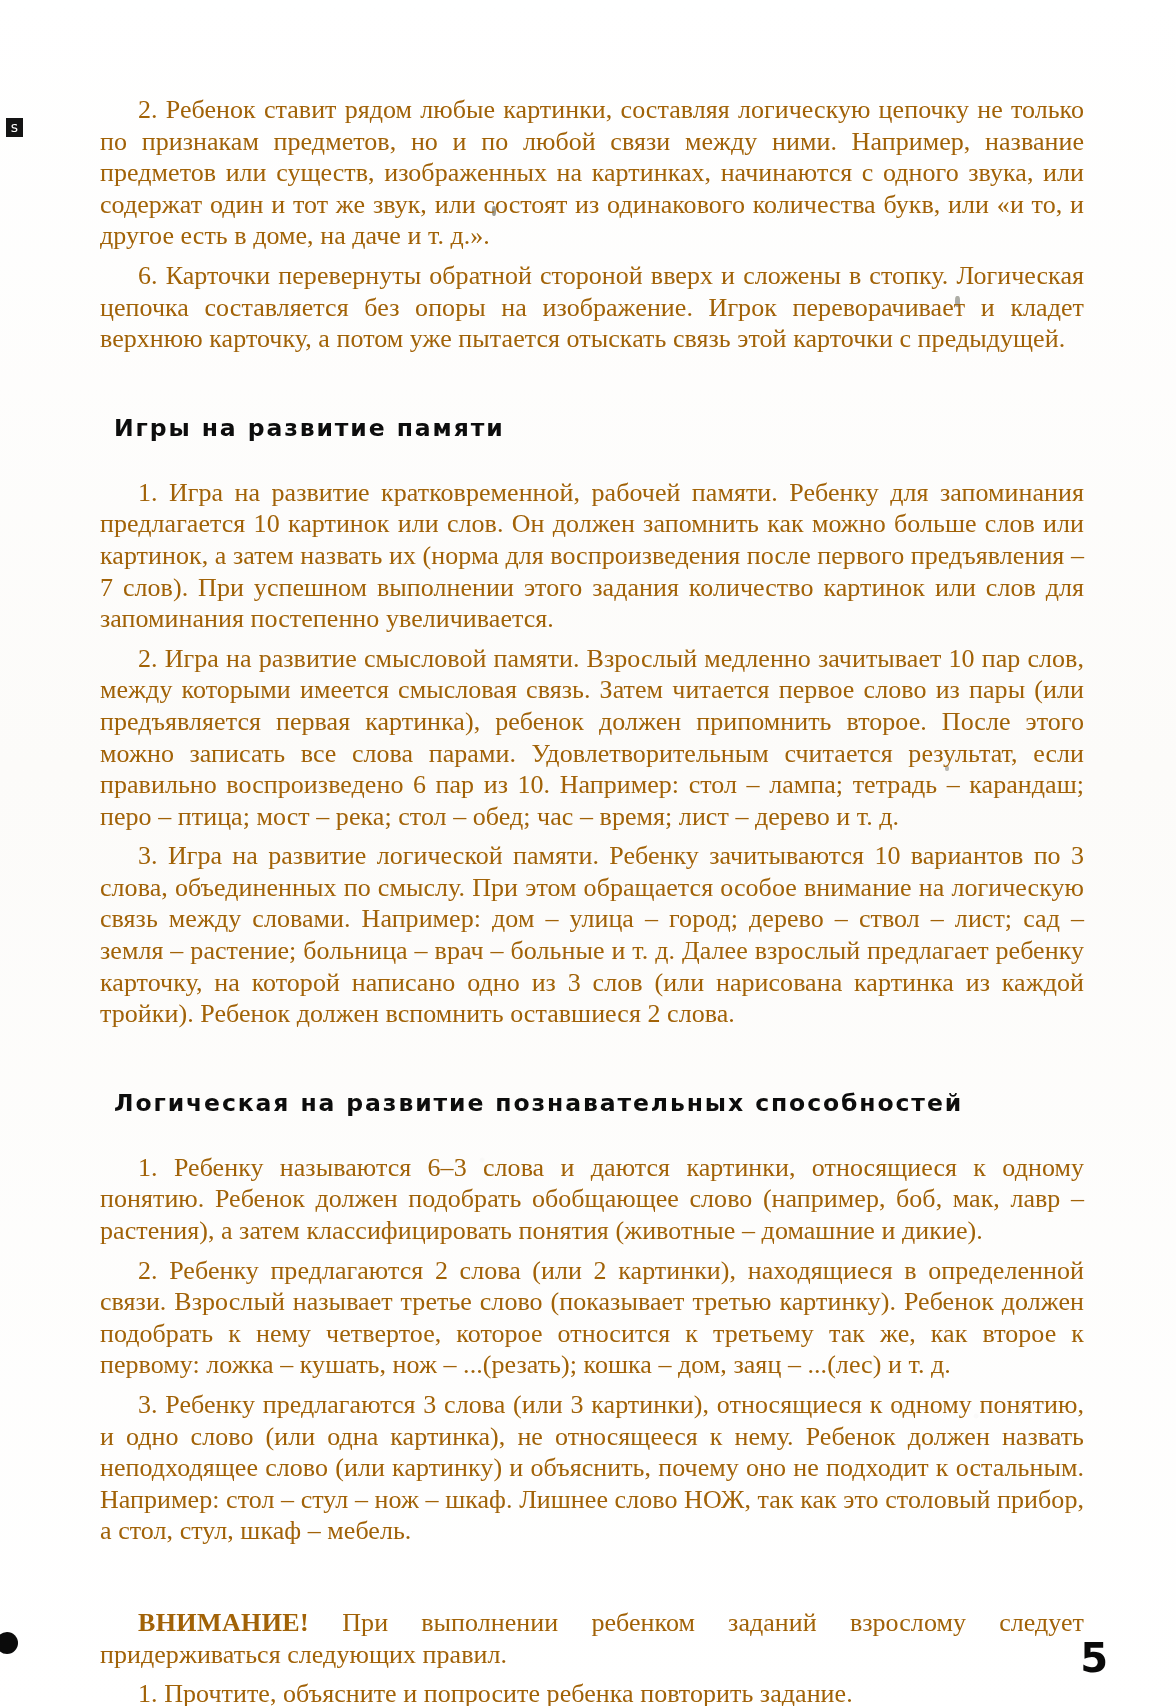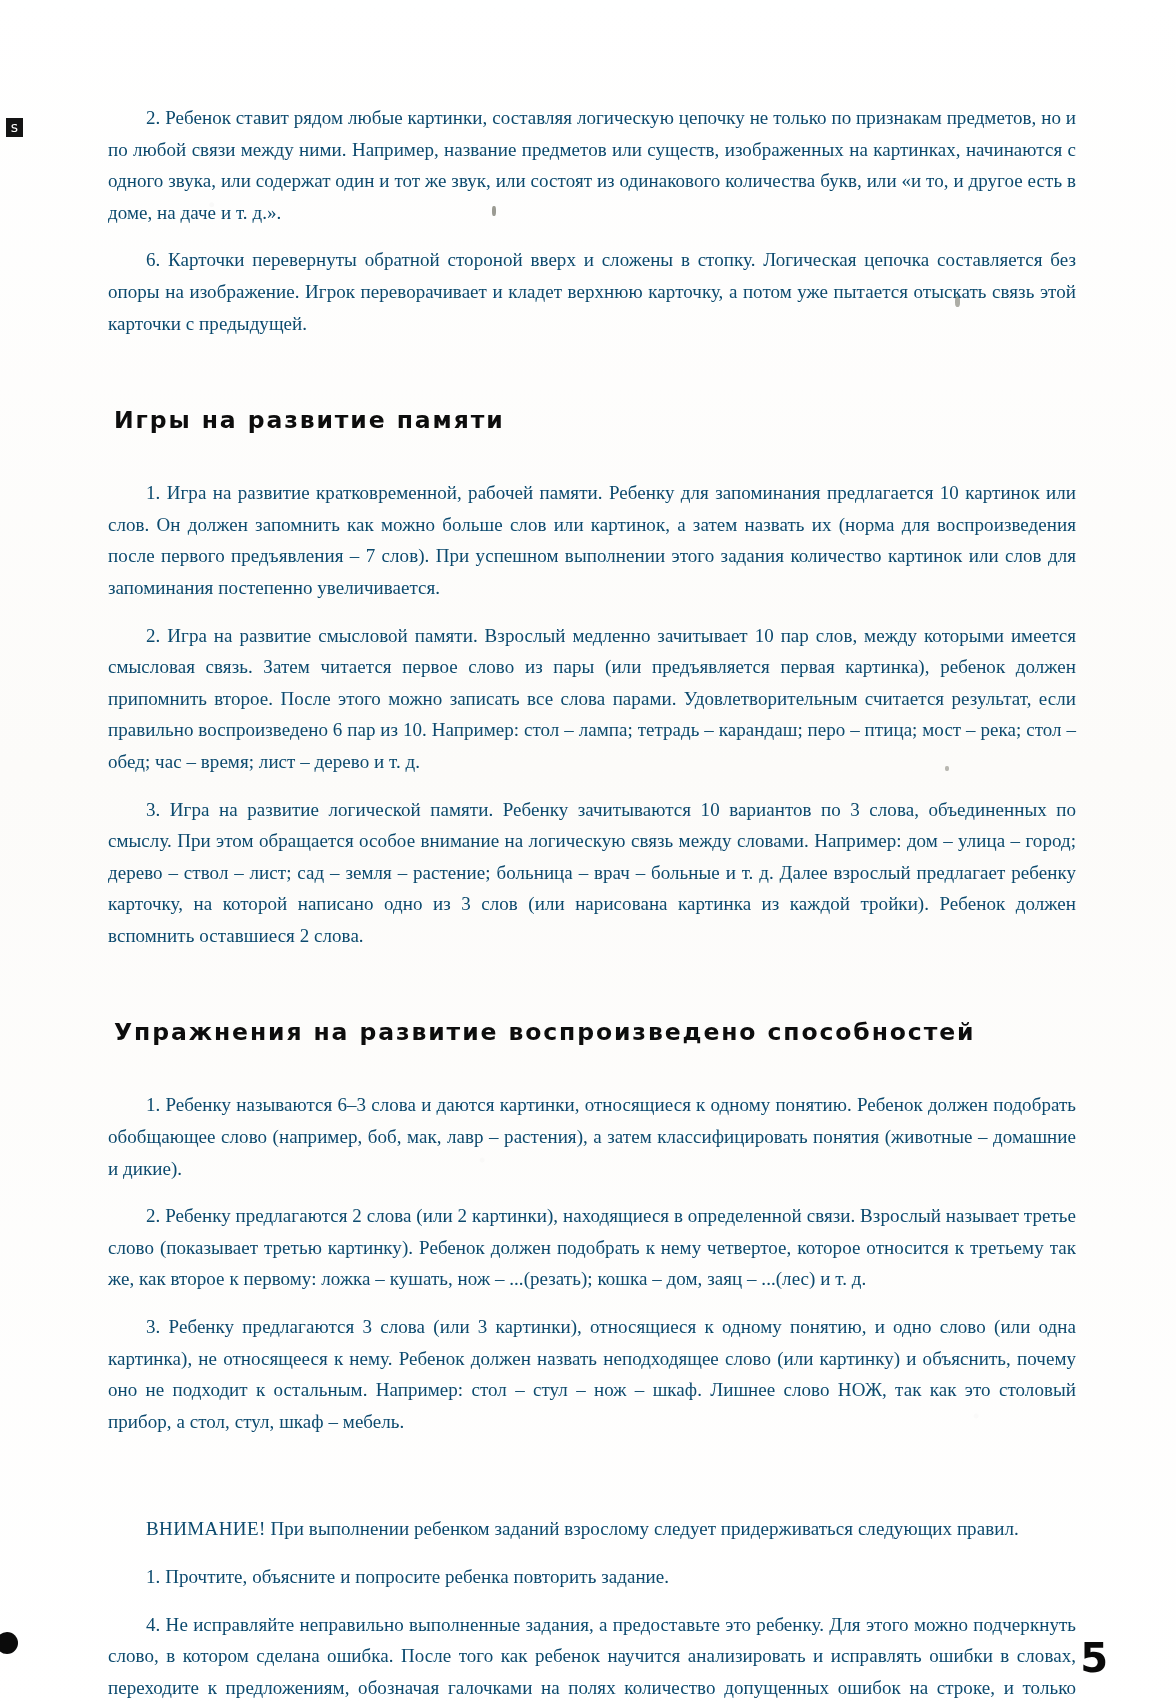--- a/index.html
+++ b/index.html
@@ -28,46 +28,46 @@
       linear-gradient(180deg, #ffffff 0%, #fcfbf9 45%, #ffffff 100%);
     pointer-events: none;
   }
   .content {
     position: absolute;
     left: 92px;
     top: 86px;
     width: 1000px;
   }
   p.body {
-    margin: 16px;
+    margin: 8px;
     font-family: "Liberation Serif", "DejaVu Serif", serif;
-    font-size: 19px;
+    font-size: 26px;
     line-height: 31.6px;
-    color: #0c4a6e;
+    color: #a16207;
     text-align: justify;
     text-justify: inter-word;
     text-indent: 38px;
     -webkit-font-smoothing: none;
     letter-spacing: 0.05px;
   }
   h2.section {
     margin: 6px;
     font-family: "DejaVu Sans", "Liberation Sans", sans-serif;
     font-size: 23.5px;
     font-weight: bold;
     color: #0d0d0d;
     letter-spacing: 1.9px;
     text-indent: 16px;
     line-height: 30px;
   }
   .sp-before-head { height: 44px; }
   .sp-after-head  { height: 20px; }
   .sp-attention   { height: 44px; }
   .strong-lead {
-    font-weight: normal;
+    font-weight: bold;
     letter-spacing: 0.4px;
   }
   
   .folio {
     position: absolute;
     right: 68px;
     bottom: 28px;
     font-family: "DejaVu Sans", "Liberation Sans", sans-serif;
     font-weight: bold;
     font-size: 40px;
@@ -127,21 +127,21 @@
     <h2 class="section">Игры на развитие памяти</h2>
     <div class="sp-after-head"></div>
 
     <p class="body">1. Игра на развитие кратковременной, рабочей памяти. Ребенку для запоминания предлагается 10 картинок или слов. Он должен запомнить как можно больше слов или картинок, а затем назвать их (норма для воспроизведения после первого предъявления – 7 слов). При успешном выполнении этого задания количество картинок или слов для запоминания постепенно увеличивается.</p>
 
     <p class="body">2. Игра на развитие смысловой памяти. Взрослый медленно зачитывает 10 пар слов, между которыми имеется смысловая связь. Затем читается первое слово из пары (или предъявляется первая картинка), ребенок должен припомнить второе. После этого можно записать все слова парами. Удовлетворительным считается результат, если правильно воспроизведено 6 пар из 10. Например: стол – лампа; тетрадь – карандаш; перо – птица; мост – река; стол – обед; час – время; лист – дерево и т. д.</p>
 
     <p class="body">3. Игра на развитие логической памяти. Ребенку зачитываются 10 вариантов по 3 слова, объединенных по смыслу. При этом обращается особое внимание на логическую связь между словами. Например: дом – улица – город; дерево – ствол – лист; сад – земля – растение; больница – врач – больные и т. д. Далее взрослый предлагает ребенку карточку, на которой написано одно из 3 слов (или нарисована картинка из каждой тройки). Ребенок должен вспомнить оставшиеся 2 слова.</p>
 
     <div class="sp-before-head"></div>
-    <h2 class="section">Упражнения на развитие воспроизведено способностей</h2>
+    <h2 class="section">Логическая на развитие познавательных способностей</h2>
     <div class="sp-after-head"></div>
 
 
     <p class="body">1. Ребенку называются 6–3 слова и даются картинки, относящиеся к одному понятию. Ребенок должен подобрать обобщающее слово (например, боб, мак, лавр – растения), а затем классифицировать понятия (животные – домашние и дикие).</p>
 
     <p class="body">2. Ребенку предлагаются  2 слова (или 2 картинки), находящиеся в определенной связи. Взрослый называет третье слово (показывает третью картинку). Ребенок должен подобрать к нему четвертое, которое относится к третьему так же, как второе к первому: ложка – кушать, нож – ...(резать); кошка – дом, заяц – ...(лес) и т. д.</p>
 
     <p class="body">3. Ребенку предлагаются 3 слова (или 3 картинки), относящиеся к одному понятию, и одно слово (или одна картинка), не относящееся к нему. Ребенок должен назвать неподходящее слово (или картинку) и объяснить, почему оно не подходит к остальным. Например: стол – стул – нож – шкаф. Лишнее слово НОЖ, так как это столовый прибор, а стол, стул, шкаф – мебель.</p>
 
     <div class="sp-attention"></div>

